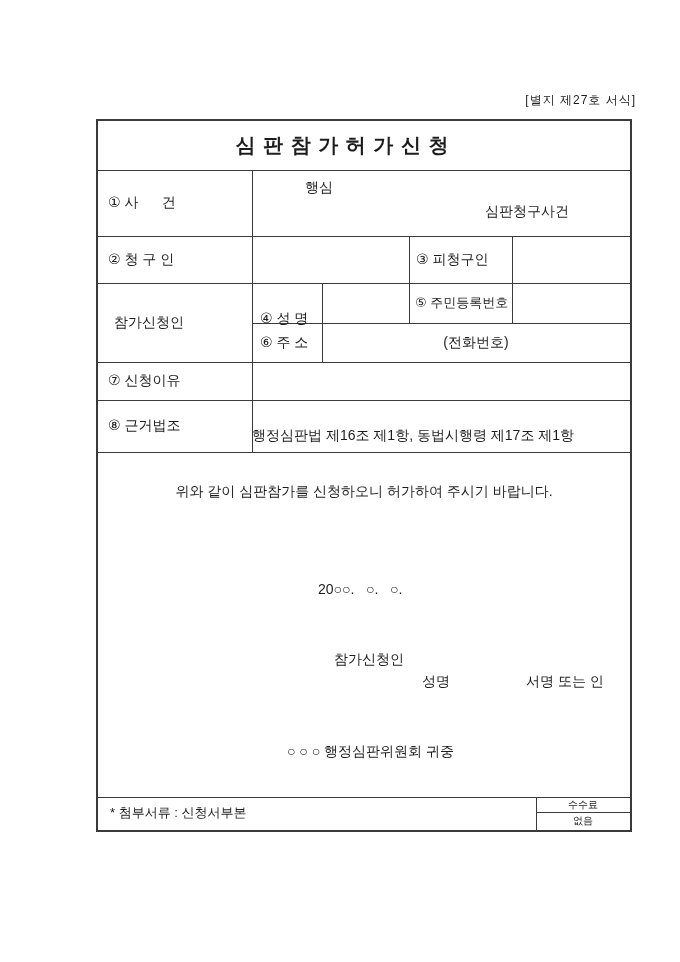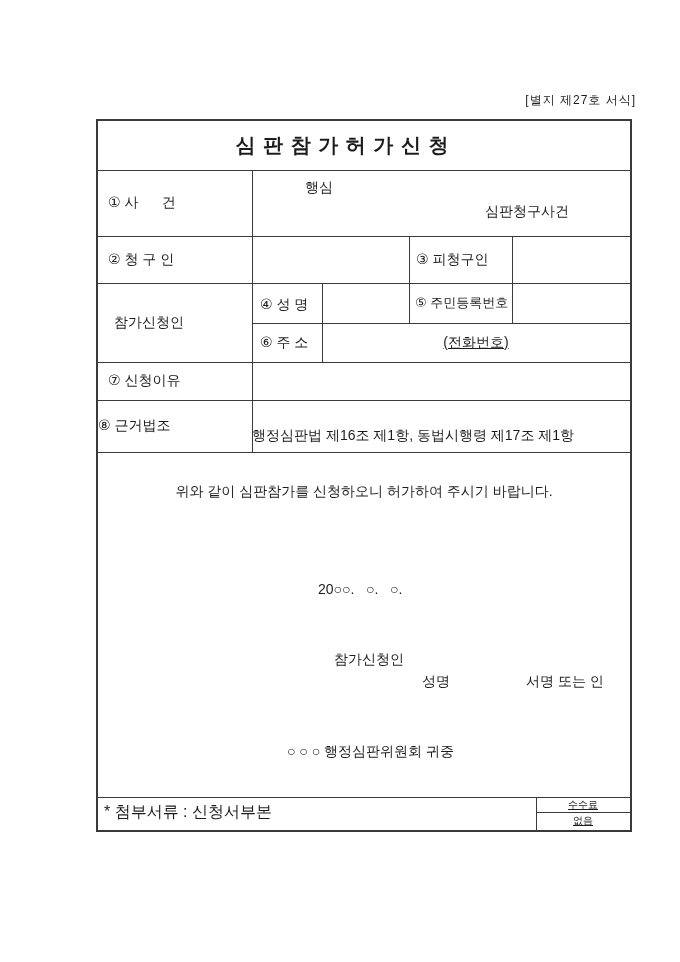--- a/index.html
+++ b/index.html
@@ -40,21 +40,21 @@
     font-size: 14px;
     white-space: pre;
   }
   .title-cell {
     position: absolute;
     left: 0; top: 0; width: 489px; height: 49px;
     display: flex; align-items: center; justify-content: center;
     font-size: 20px; font-weight: bold; letter-spacing: 1px; white-space: pre;
   }
   .floating { position: absolute; font-size: 14px; white-space: pre; }
-  .centered { justify-content: center; text-decoration: underline; }
+  .centered { justify-content: center; }
   .small { font-size: 10px; }
 </style>
 </head>
 <body>
 
 <div class="page">
 
   <div class="form-label">[별지 제27호 서식]</div>
 
   <div class="form-table">
@@ -80,38 +80,38 @@
     <div class="cell" style="left:0; top:49px; width:154px; height:66px; padding-left:10px;">① 사      건</div>
     <div class="floating" style="left:207px; top:58px;">행심</div>
     <div class="floating" style="left:387px; top:82px;">심판청구사건</div>
 
     <div class="cell" style="left:0; top:115px; width:154px; height:47px; padding-left:10px;">② 청 구 인</div>
     <div class="cell" style="left:154px; top:115px; width:157px; height:47px;"></div>
     <div class="cell" style="left:311px; top:115px; width:103px; height:47px; padding-left:7px;">③ 피청구인</div>
     <div class="cell" style="left:414px; top:115px; width:118px; height:47px;"></div>
 
     <div class="cell" style="left:0; top:162px; width:154px; height:79px; padding-left:16px;">참가신청인</div>
-    <div class="cell" style="left:154px; top:164px; width:70px; height:40px; padding-left:8px;">④ 성 명</div>
+    <div class="cell" style="left:154px; top:178px; width:70px; height:40px; padding-left:8px;">④ 성 명</div>
     <div class="cell" style="left:224px; top:162px; width:87px; height:40px;"></div>
     <div class="cell" style="left:311px; top:162px; width:103px; height:40px; padding-left:6px; font-size:13px;">⑤ 주민등록번호</div>
     <div class="cell" style="left:414px; top:162px; width:118px; height:40px;"></div>
     <div class="cell" style="left:154px; top:202px; width:70px; height:39px; padding-left:8px;">⑥ 주 소</div>
     <div class="cell centered" style="left:224px; top:202px; width:308px; height:39px;">(전화번호)</div>
 
     <div class="cell" style="left:0; top:241px; width:154px; height:38px; padding-left:10px;">⑦ 신청이유</div>
     <div class="cell" style="left:154px; top:241px; width:378px; height:38px;"></div>
 
-    <div class="cell" style="left:0; top:279px; width:154px; height:52px; ">⑧ 근거법조</div>
+    <div class="cell" style="left:0; top:279px; width:154px; height:52px; padding-left:10px;">⑧ 근거법조</div>
     <div class="cell" style="left:154px; top:289px; width:378px; height:52px; ">행정심판법 제16조 제1항, 동법시행령 제17조 제1항</div>
 
     <div class="floating" style="left:0; top:362px; width:532px; text-align:center;">위와 같이 심판참가를 신청하오니 허가하여 주시기 바랍니다.</div>
     <div class="floating" style="left:220px; top:460px;">20○○.   ○.   ○.</div>
     <div class="floating" style="left:236px; top:530px;">참가신청인</div>
     <div class="floating" style="left:324px; top:552px;">성명</div>
     <div class="floating" style="left:428px; top:552px;">서명 또는 인</div>
     <div class="floating" style="left:189px; top:622px;">○ ○ ○ 행정심판위원회 귀중</div>
 
-    <div class="cell" style="left:0; top:676px; width:438px; height:31px; padding-left:6px; font-size:16px;">* 첨부서류 : 신청서부본</div>
+    <div class="cell" style="left:0; top:676px; width:438px; height:31px; padding-left:12px; font-size:13px;">* 첨부서류 : 신청서부본</div>
     <div class="cell centered small" style="left:438px; top:676px; width:94px; height:15px;">수수료</div>
     <div class="cell centered small" style="left:438px; top:691px; width:94px; height:18px;">없음</div>
 
   </div>
 </div>
 
 </body></html>

